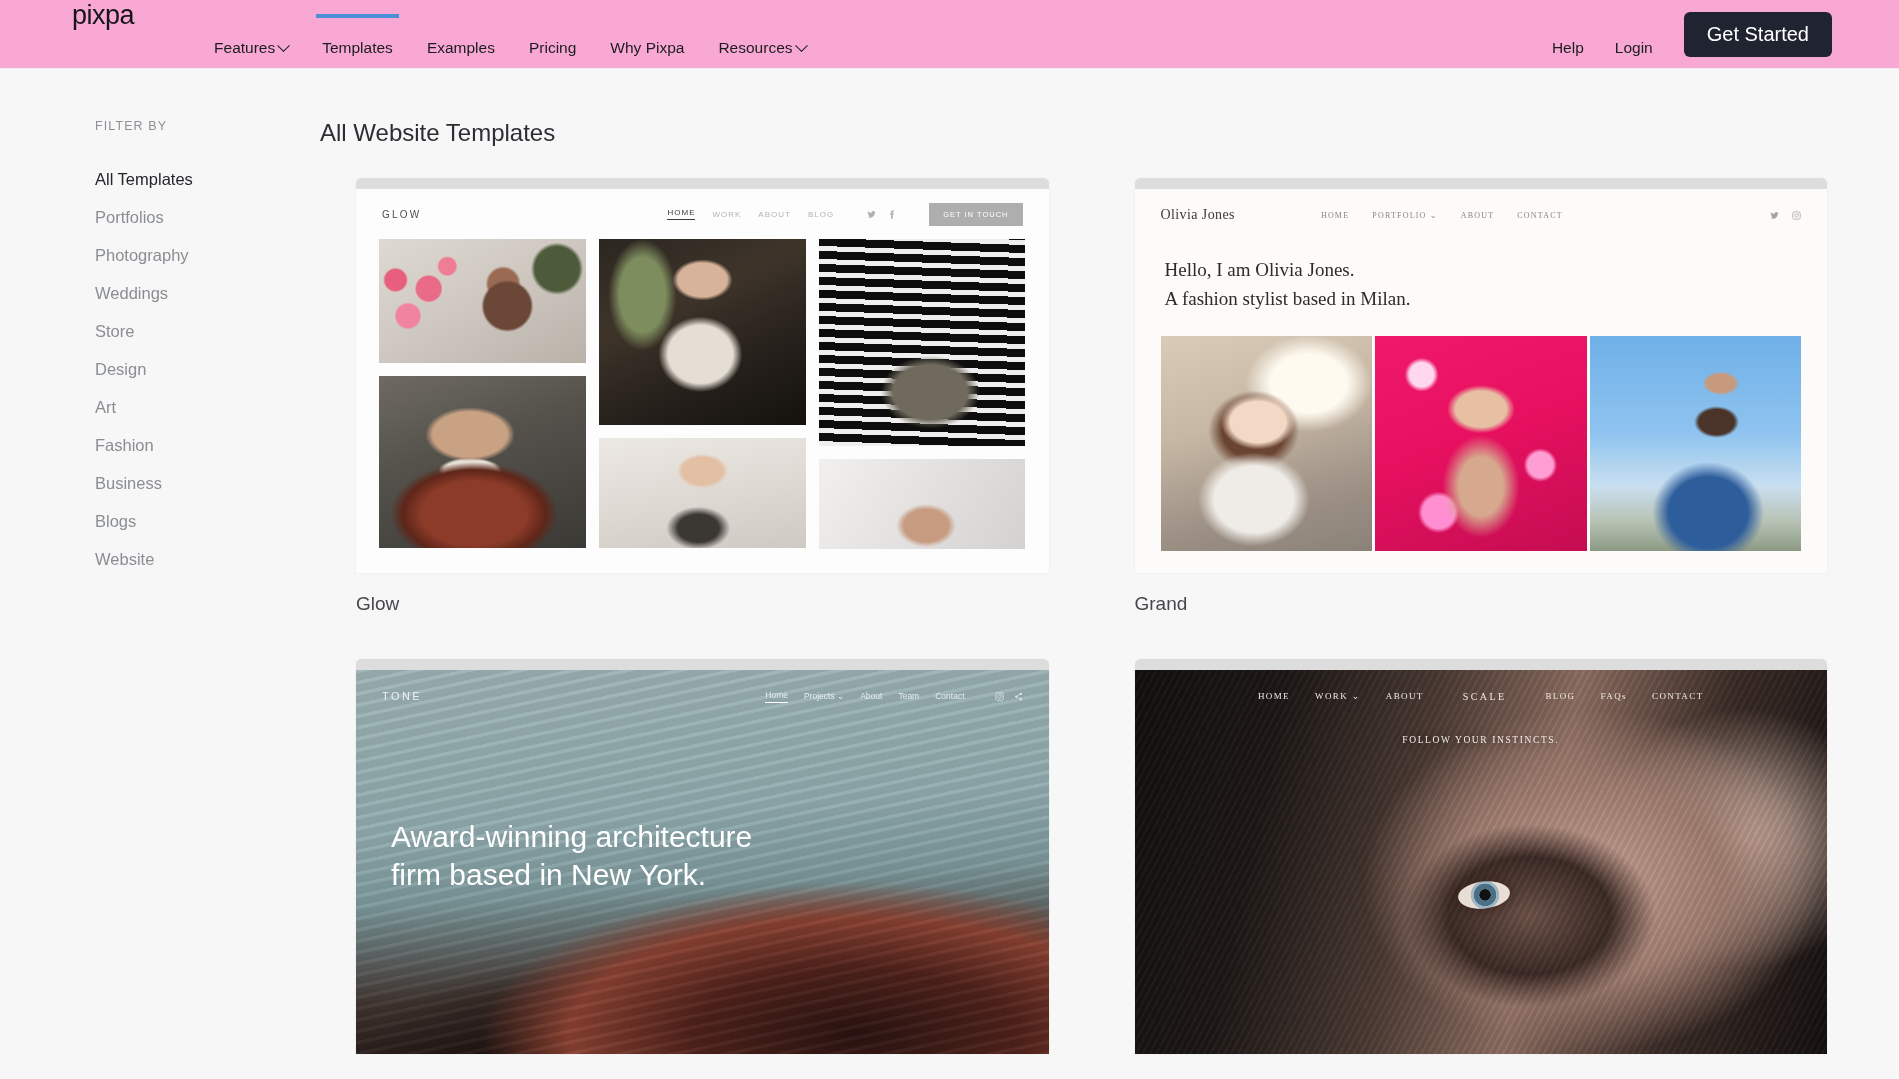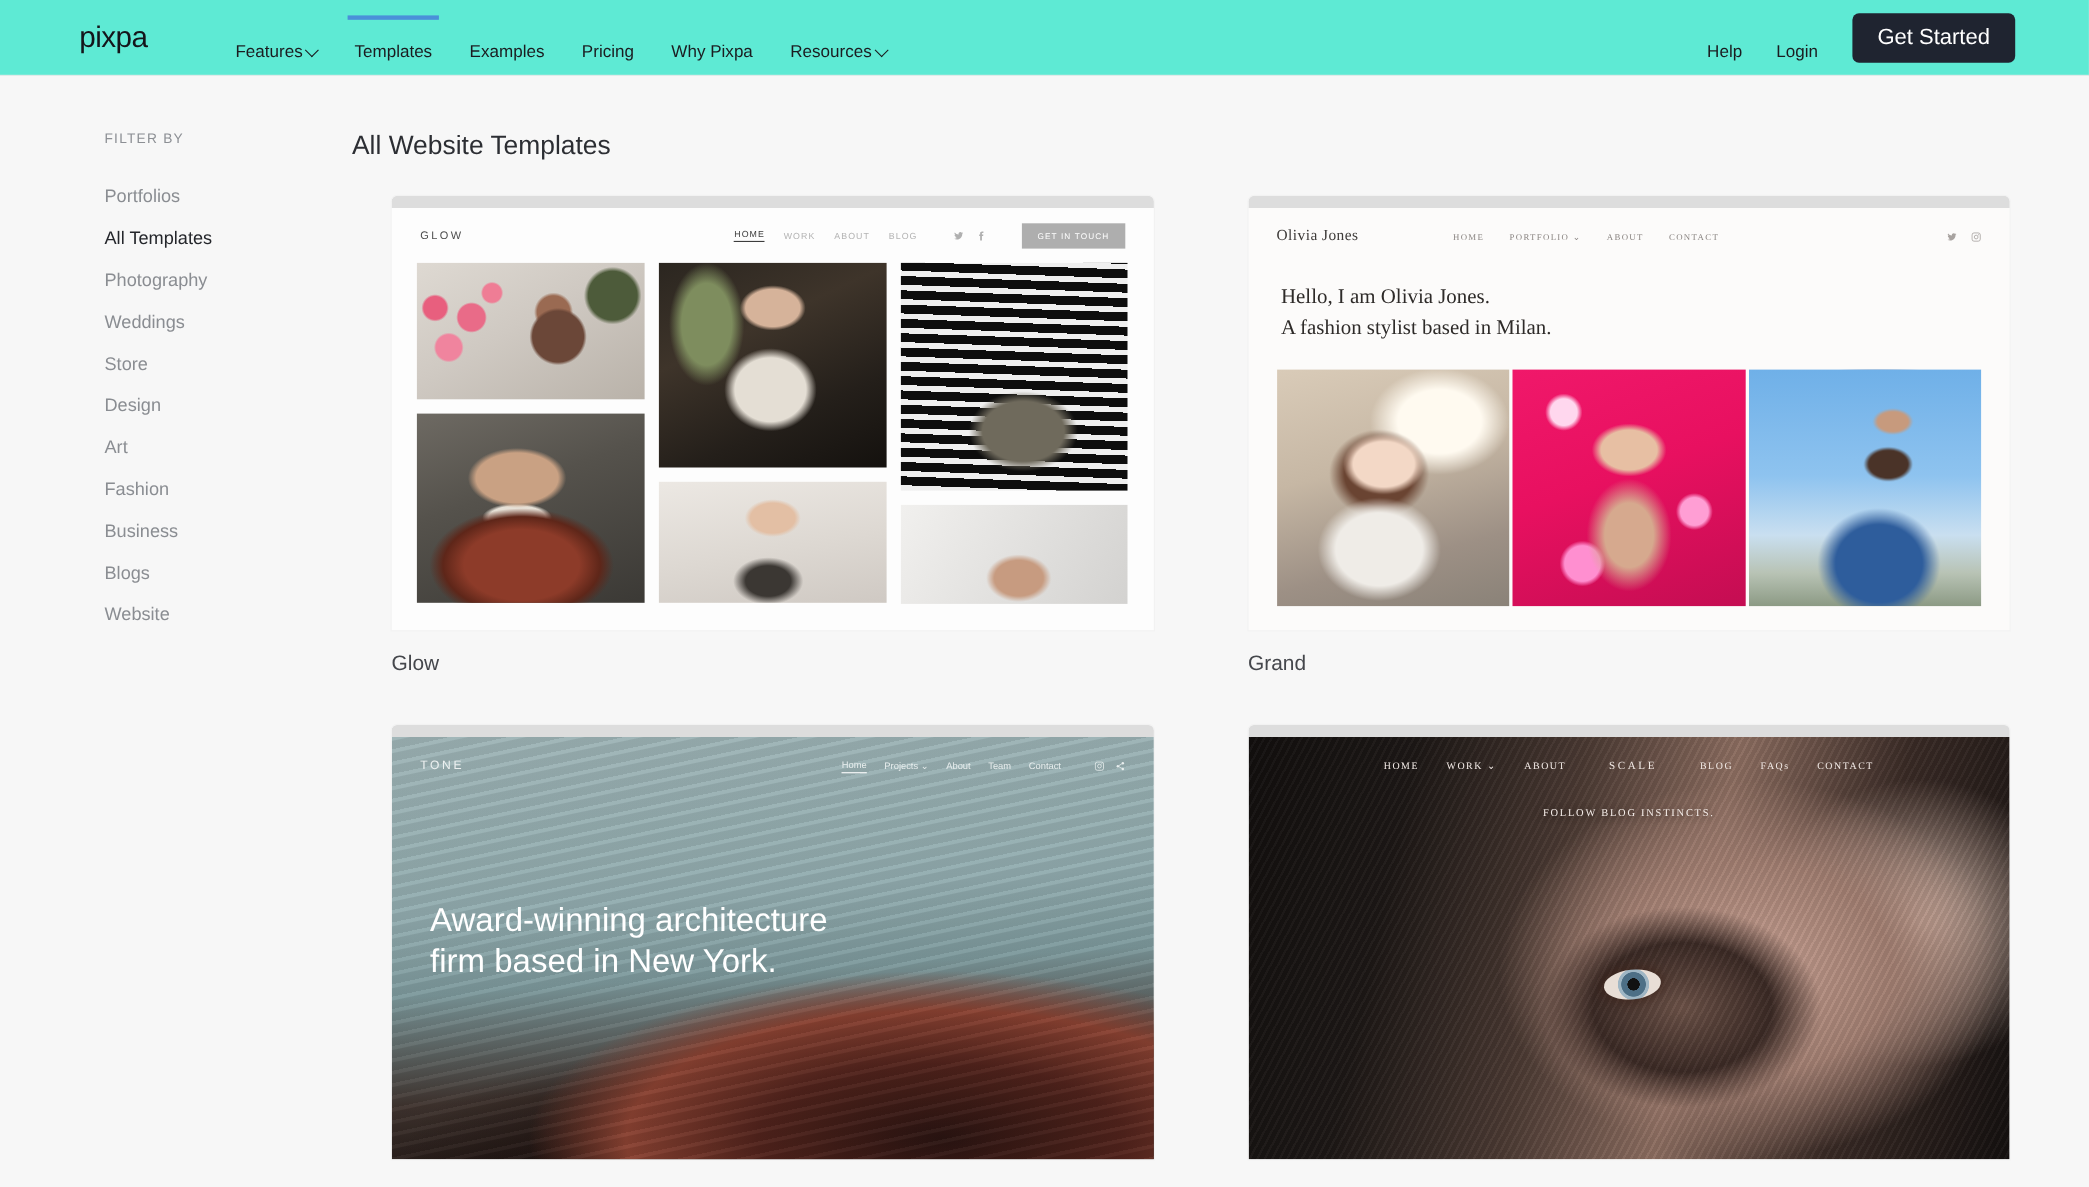--- a/index.html
+++ b/index.html
@@ -9,23 +9,22 @@
     overflow: hidden;
     background: #f7f7f7;
     font-family: "Liberation Sans", sans-serif;
     -webkit-font-smoothing: antialiased;
   }
 
   
   .site-header {
     position: relative;
     height: 69px;
-    background: #5eead4;
+    background: #f9a8d4;
     display: flex;
-    align-items: center;
     border-bottom: 1px solid #ececec;
   }
   .logo {
     margin-left: 72px;
     font-family: "Liberation Sans", sans-serif;
     font-size: 27px;
     font-weight: 400;
     letter-spacing: -0.5px;
     color: #14151a;
   }
@@ -339,22 +338,22 @@
     <a class="nav-link">Login</a>
     <button class="btn-cta">Get Started</button>
   </div>
 </header>
 
 <div class="page">
 
   <aside class="sidebar">
     <div class="filter-title">FILTER BY</div>
     <ul class="filter-list">
+      <li class="filter-item selected">All Templates</li>
       <li class="filter-item">Portfolios</li>
-      <li class="filter-item selected">All Templates</li>
       <li class="filter-item">Photography</li>
       <li class="filter-item">Weddings</li>
       <li class="filter-item">Store</li>
       <li class="filter-item">Design</li>
       <li class="filter-item">Art</li>
       <li class="filter-item">Fashion</li>
       <li class="filter-item">Business</li>
       <li class="filter-item">Blogs</li>
       <li class="filter-item">Website</li>
     </ul>
@@ -541,21 +540,21 @@
                 <span>
                   <span>WORK</span>
                   <span>⌄</span>
                 </span>
                 <span>ABOUT</span>
                 <span class="scale-logo">SCALE</span>
                 <span>BLOG</span>
                 <span>FAQs</span>
                 <span>CONTACT</span>
               </div>
-              <div class="scale-sub">FOLLOW BLOG INSTINCTS.</div>
+              <div class="scale-sub">FOLLOW YOUR INSTINCTS.</div>
             </div>
           </div>
         </div>
       </div>
 
     </div>
   </main>
 </div>
 
 </body></html>

